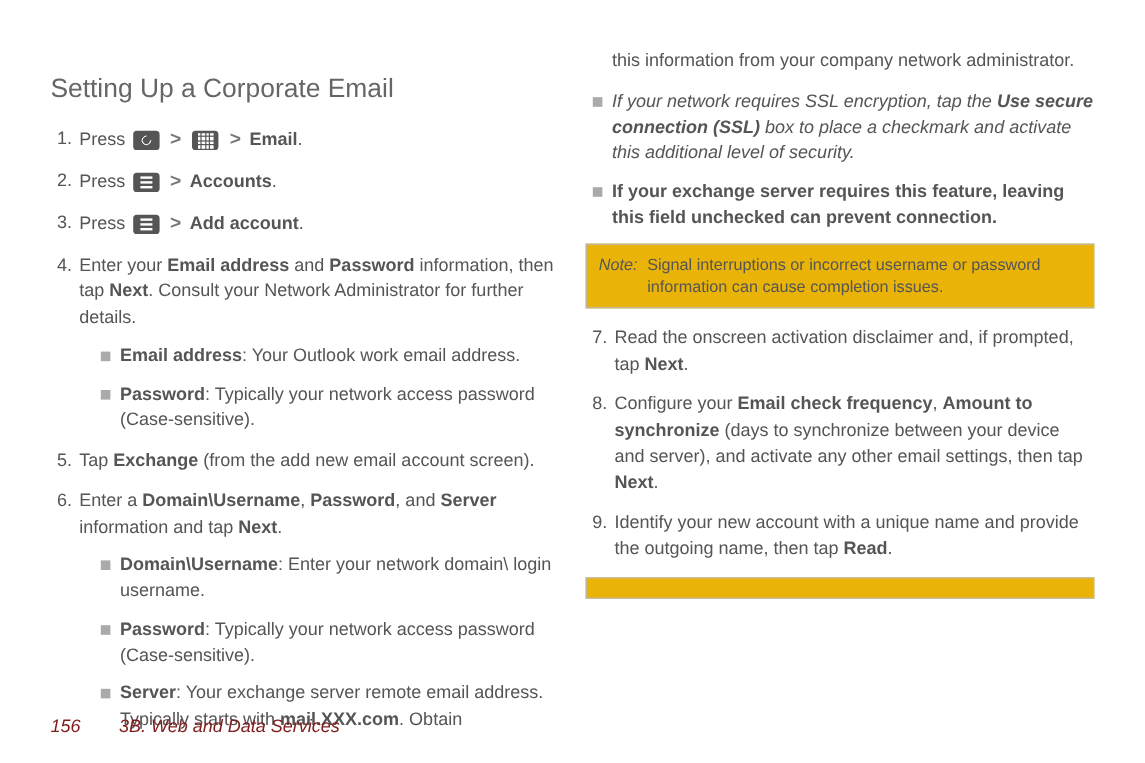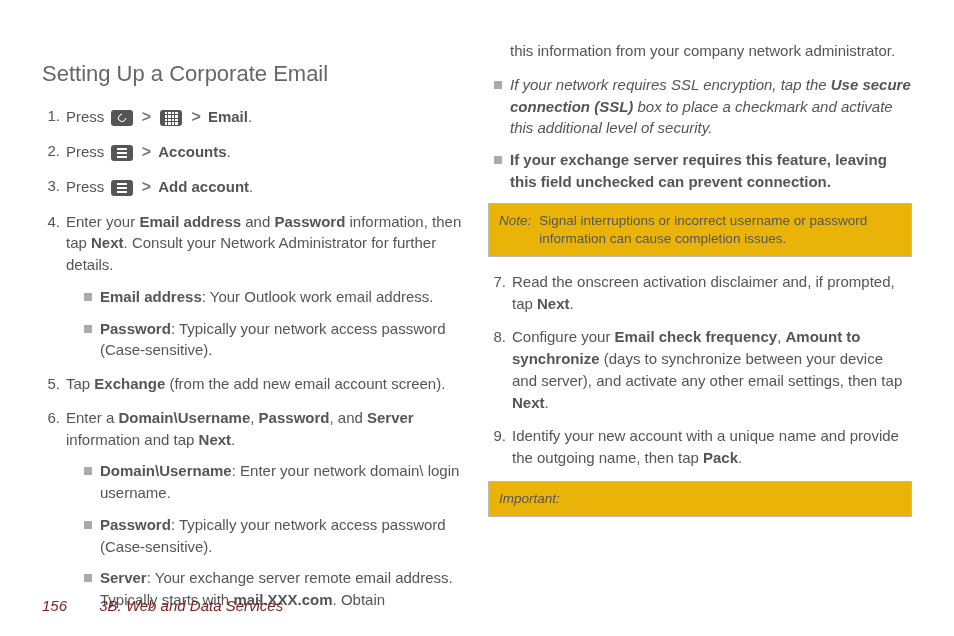--- a/index.html
+++ b/index.html
@@ -263,26 +263,25 @@
     <div class="step">
       <div class="num">8.</div>
       <div class="txt">
         <span>Configure your </span><b>Email check frequency</b><span>, </span><b>Amount to synchronize</b><span> (days to synchronize between your device and server), and activate any other email settings, then tap </span><b>Next</b><span>.</span>
       </div>
     </div>
 
     <div class="step">
       <div class="num">9.</div>
       <div class="txt">
-        <span>Identify your new account with a unique name and provide the outgoing name, then tap </span><b>Pack</b><span>.</span>
+        <span>Identify your new account with a unique name and provide the outgoing name, then tap </span><b>Read</b><span>.</span>
       </div>
     </div>
 
     <div class="note-box">
-      <div class="label">Important:</div>
     </div>
   </div>
 </div>
 
 <div class="footer">
   <span class="pn">156</span>
   <span>3B. Web and Data Services</span>
 </div>
 
 </body></html>

